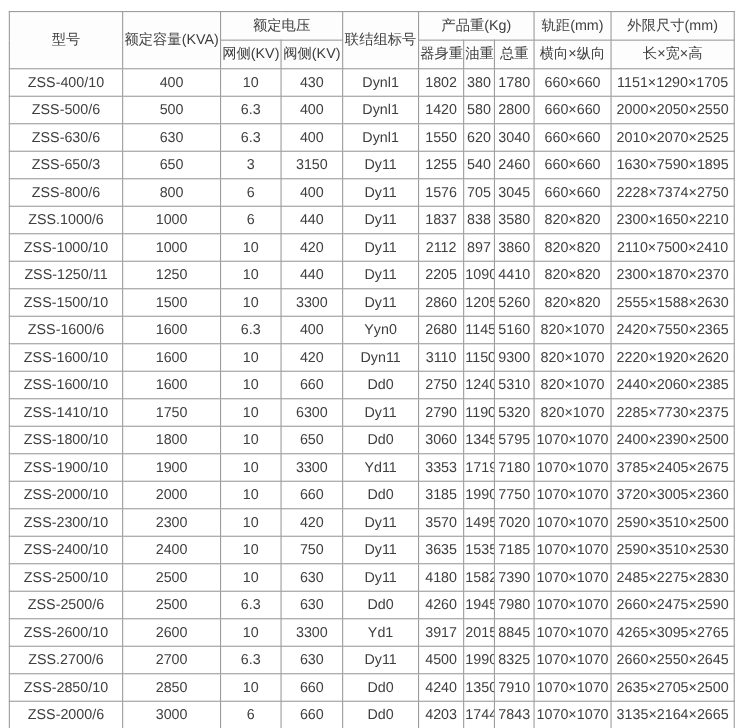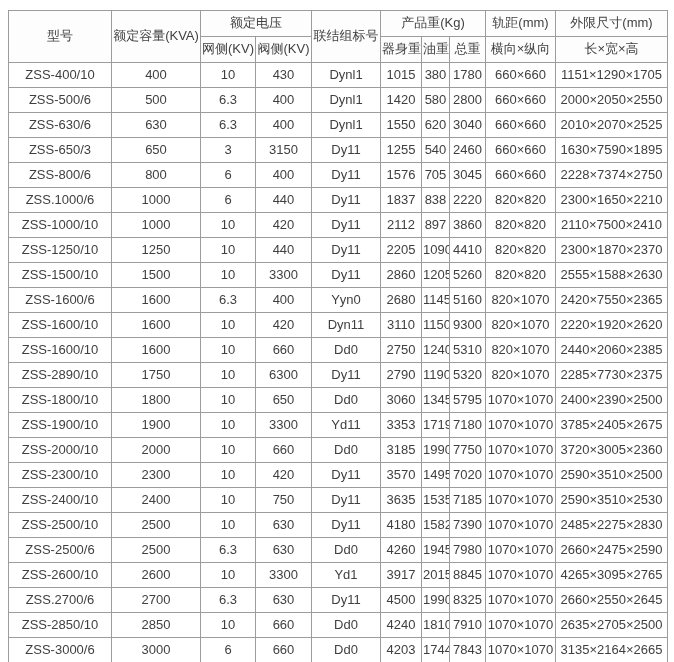--- a/index.html
+++ b/index.html
@@ -83,21 +83,21 @@
         <th>长×宽×高</th>
       </tr>
     </thead>
     <tbody>
         <tr>
           <td>ZSS-400/10</td>
           <td>400</td>
           <td>10</td>
           <td>430</td>
           <td>Dynl1</td>
-          <td>1015</td>
+          <td>1802</td>
           <td>380</td>
           <td>1780</td>
           <td>660×660</td>
           <td>1151×1290×1705</td>
         </tr>
         <tr>
           <td>ZSS-500/6</td>
           <td>500</td>
           <td>6.3</td>
           <td>400</td>
@@ -145,38 +145,38 @@
           <td>2228×7374×2750</td>
         </tr>
         <tr>
           <td>ZSS.1000/6</td>
           <td>1000</td>
           <td>6</td>
           <td>440</td>
           <td>Dy11</td>
           <td>1837</td>
           <td>838</td>
-          <td>2220</td>
+          <td>3580</td>
           <td>820×820</td>
           <td>2300×1650×2210</td>
         </tr>
         <tr>
           <td>ZSS-1000/10</td>
           <td>1000</td>
           <td>10</td>
           <td>420</td>
           <td>Dy11</td>
           <td>2112</td>
           <td>897</td>
           <td>3860</td>
           <td>820×820</td>
           <td>2110×7500×2410</td>
         </tr>
         <tr>
-          <td>ZSS-1250/10</td>
+          <td>ZSS-1250/11</td>
           <td>1250</td>
           <td>10</td>
           <td>440</td>
           <td>Dy11</td>
           <td>2205</td>
           <td>1090</td>
           <td>4410</td>
           <td>820×820</td>
           <td>2300×1870×2370</td>
         </tr>
@@ -222,21 +222,21 @@
           <td>10</td>
           <td>660</td>
           <td>Dd0</td>
           <td>2750</td>
           <td>1240</td>
           <td>5310</td>
           <td>820×1070</td>
           <td>2440×2060×2385</td>
         </tr>
         <tr>
-          <td>ZSS-2890/10</td>
+          <td>ZSS-1410/10</td>
           <td>1750</td>
           <td>10</td>
           <td>6300</td>
           <td>Dy11</td>
           <td>2790</td>
           <td>1190</td>
           <td>5320</td>
           <td>820×1070</td>
           <td>2285×7730×2375</td>
         </tr>
@@ -348,27 +348,27 @@
           <td>1070×1070</td>
           <td>2660×2550×2645</td>
         </tr>
         <tr>
           <td>ZSS-2850/10</td>
           <td>2850</td>
           <td>10</td>
           <td>660</td>
           <td>Dd0</td>
           <td>4240</td>
-          <td>1810</td>
+          <td>1350</td>
           <td>7910</td>
           <td>1070×1070</td>
           <td>2635×2705×2500</td>
         </tr>
         <tr>
-          <td>ZSS-3000/6</td>
+          <td>ZSS-2000/6</td>
           <td>3000</td>
           <td>6</td>
           <td>660</td>
           <td>Dd0</td>
           <td>4203</td>
           <td>1744</td>
           <td>7843</td>
           <td>1070×1070</td>
           <td>3135×2164×2665</td>
         </tr>

